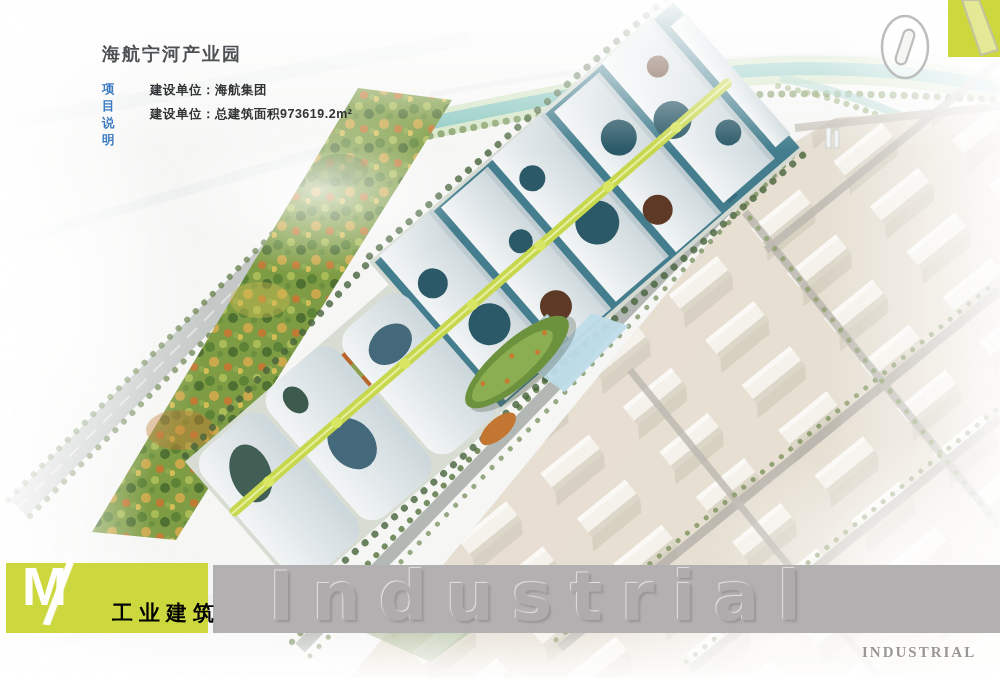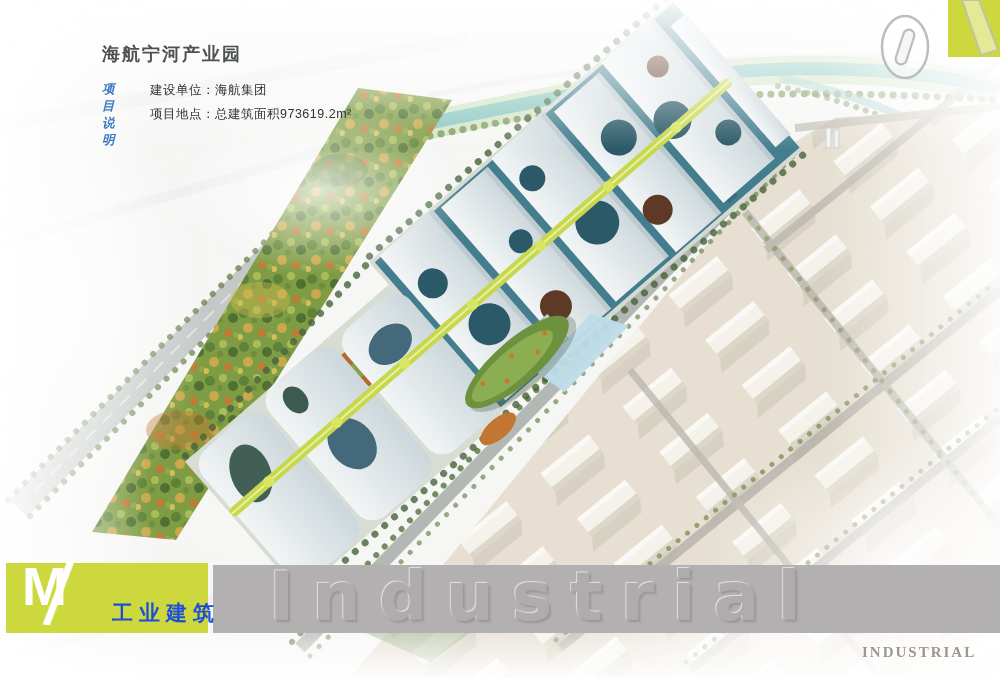--- a/index.html
+++ b/index.html
@@ -10,42 +10,42 @@
   }
   .scene{position:absolute;left:0;top:0;width:1000px;height:678px;filter:blur(.5px);}
   
   .title{
     position:absolute;left:102px;top:42px;
     font-size:18px;font-weight:700;letter-spacing:2px;color:#4e5154;
   }
   .info-wrap{position:absolute;left:0;top:0;}
   .section-label{
     position:absolute;left:102px;top:81px;
-    font-size:12.5px;font-weight:700;color:#3b7ac1;letter-spacing:1px;font-style:italic;
+    font-size:12.5px;font-weight:700;color:#3b7ac1;letter-spacing:1px;
   }
   .info-lines{position:absolute;left:150px;top:79px;}
   .info-line{
-    font-size:12.5px;font-weight:400;color:#303234;line-height:23.8px;
+    font-size:12.5px;font-weight:700;color:#303234;line-height:23.8px;
     letter-spacing:.5px;white-space:nowrap;
   }
   
   .m-block{
     position:absolute;left:6px;top:563px;width:202px;height:70px;
     background:#ccd83d;z-index:6;
   }
   .m-letter{
     position:absolute;left:16px;top:-4px;font-size:54px;font-weight:700;color:#ffffff;line-height:1;
   }
   .m-slash{
     position:absolute;left:40px;top:-16px;font-size:92px;font-weight:400;color:#ffffff;line-height:1;
     transform:rotate(6deg);
   }
   .m-label{
     position:absolute;left:106px;bottom:6px;
-    font-size:21px;font-weight:700;color:#1d4ed8;letter-spacing:6px;white-space:nowrap;
+    font-size:21px;font-weight:700;color:#000000;letter-spacing:6px;white-space:nowrap;
   }
   
   .banner{
     position:absolute;left:213px;top:565px;width:787px;height:68px;
     background:#b3b0b1;z-index:5;overflow:hidden;
   }
   .banner-word{
     position:absolute;left:56px;top:-4px;
     font-family:"DejaVu Sans",sans-serif;
     font-size:68px;font-weight:700;letter-spacing:18px;line-height:72px;
@@ -300,21 +300,21 @@
       <rect x="0" y="0" width="1000" height="678" fill="url(#vg)"></rect>
     </g>
   </svg>
 
   <div class="title">海航宁河产业园</div>
 
   <div class="info-wrap">
     <div class="section-label">项目说明</div>
     <div class="info-lines">
       <div class="info-line">建设单位：海航集团</div>
-      <div class="info-line">项目地点：总建筑面积973619.2m²</div>
+      <div class="info-line">建设单位：总建筑面积973619.2m²</div>
     </div>
   </div>
 
   <div class="m-block">
     <div class="m-letter">M</div>
     <div class="m-slash">/</div>
     <div class="m-label">工业建筑</div>
   </div>
 
   <div class="banner">

